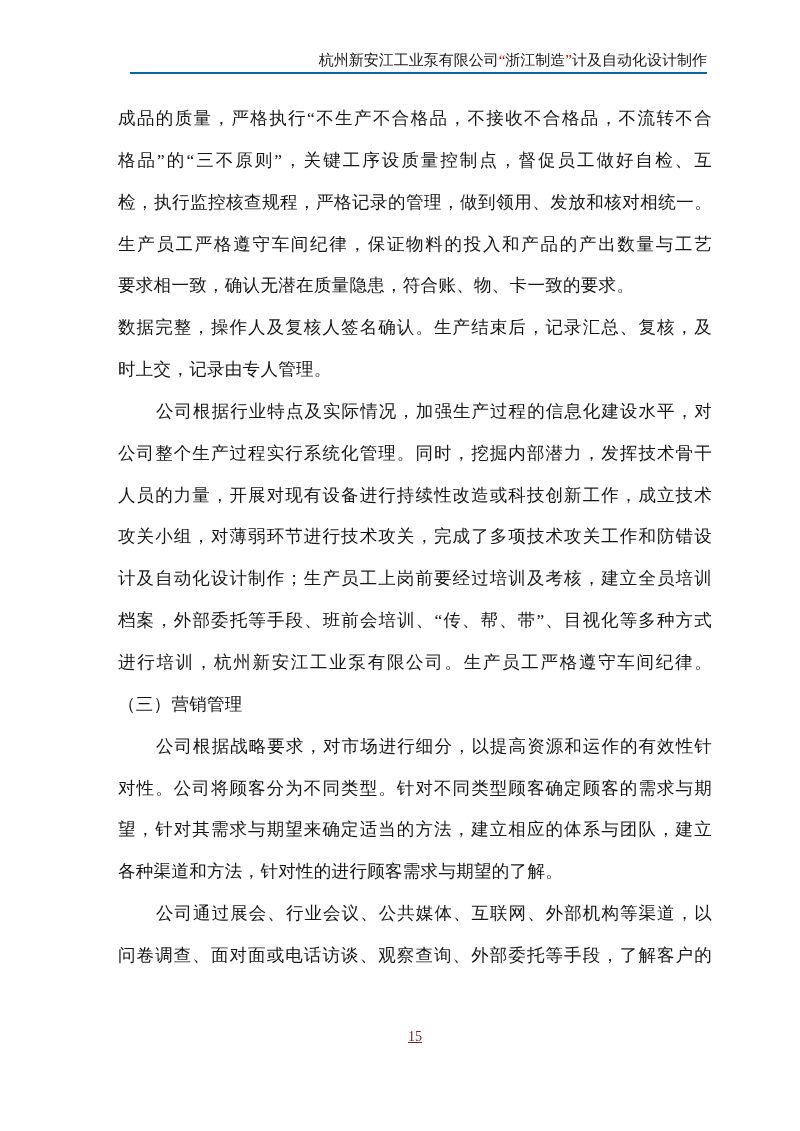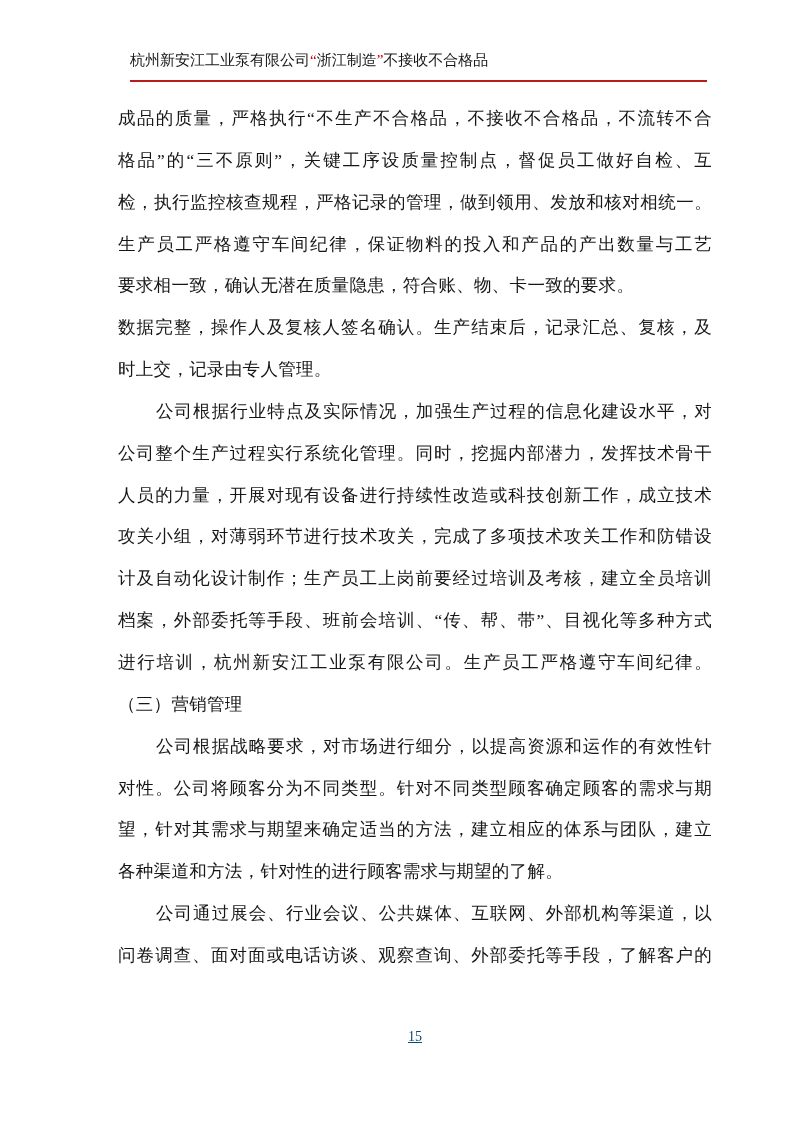--- a/index.html
+++ b/index.html
@@ -14,24 +14,24 @@
     color: #161616;
     overflow: hidden;
     margin: 0 auto;
   }
   .header {
     position: absolute;
     left: 130px;
     top: 50px;
     width: 577px;
     display: flex;
-    justify-content: flex-start;
+    justify-content: flex-end;
     align-items: flex-end;
-    border-bottom: 2px solid #b91c1c;
-    padding-bottom: 10px;
+    border-bottom: 2px solid #0369a1;
+    padding-bottom: 2px;
     font-size: 15px;
     line-height: 20px;
     white-space: nowrap;
   }
   .header .hq { color: var(--quote-color); }
   .content {
     position: absolute;
     left: 118px;
     top: 98px;
     width: 594px;
@@ -50,33 +50,33 @@
   }
   .line.indent { text-indent: 38px; }
   .footer {
     position: absolute;
     left: 118px;
     top: 1028px;
     width: 594px;
     text-align: center;
     font-size: 14px;
     line-height: 18px;
-    color: #0c4a6e;
+    color: #7f1d1d;
     text-decoration: underline;
   }
 </style>
 </head>
 <body>
 
 <div class="page">
 
   <div class="header">
     <span>杭州新安江工业泵有限公司</span>
     <span>
-      <span class="hq">“</span><span>浙江制造</span><span class="hq">”</span><span>不接收不合格品</span>
+      <span class="hq">“</span><span>浙江制造</span><span class="hq">”</span><span>计及自动化设计制作</span>
     </span>
   </div>
 
   <div class="content">
       <div class="line fill">成品的质量，严格执行“不生产不合格品，不接收不合格品，不流转不合</div>
       <div class="line fill">格品”的“三不原则”，关键工序设质量控制点，督促员工做好自检、互</div>
       <div class="line fill">检，执行监控核查规程，严格记录的管理，做到领用、发放和核对相统一。</div>
       <div class="line fill">生产员工严格遵守车间纪律，保证物料的投入和产品的产出数量与工艺</div>
       <div class="line">要求相一致，确认无潜在质量隐患，符合账、物、卡一致的要求。</div>
       <div class="line fill">数据完整，操作人及复核人签名确认。生产结束后，记录汇总、复核，及</div>

